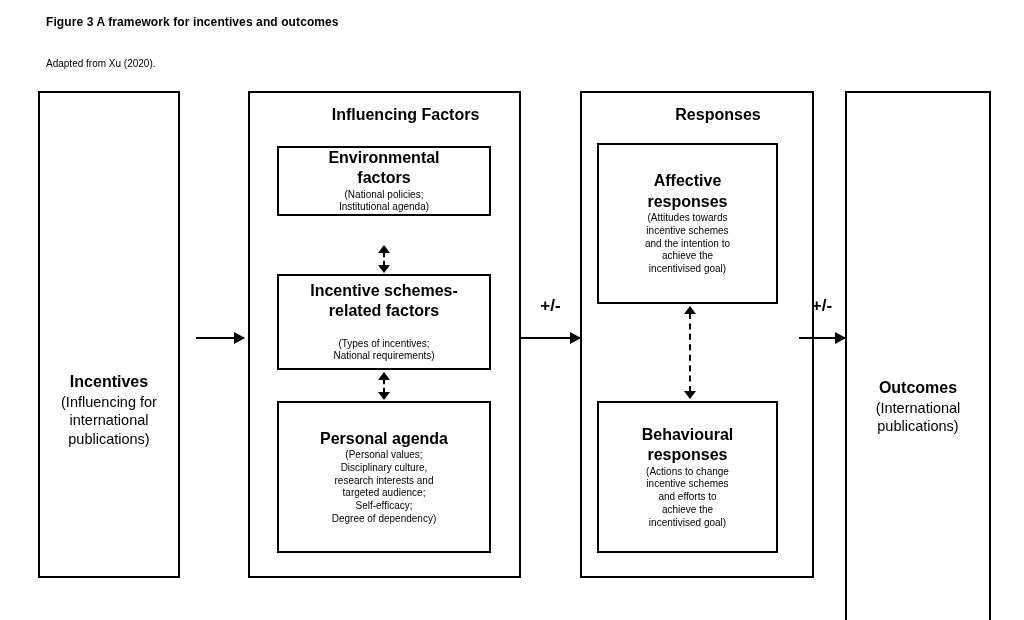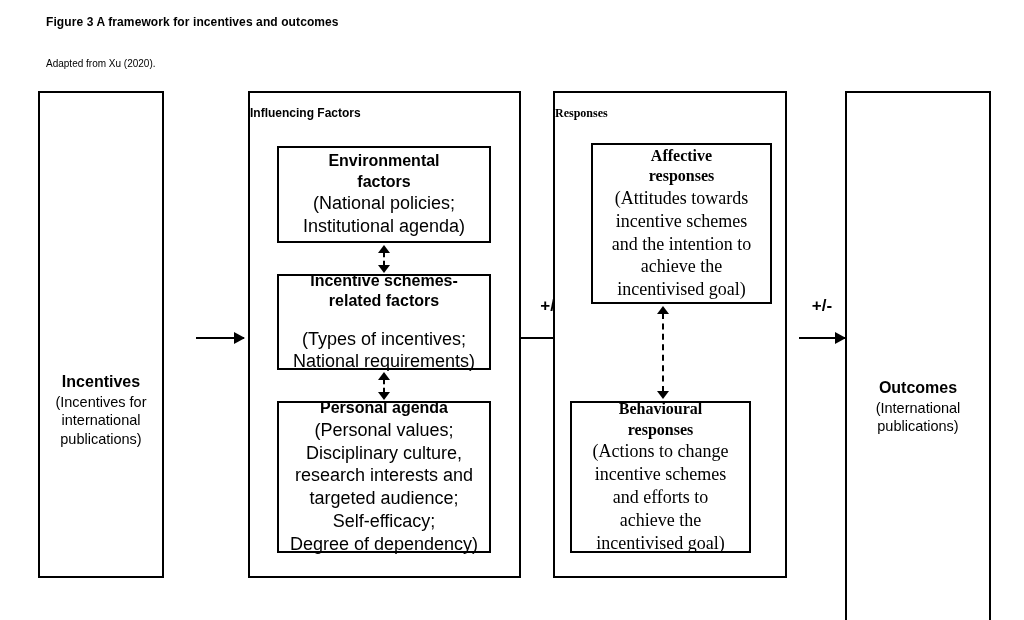--- a/index.html
+++ b/index.html
@@ -46,34 +46,35 @@
     border: 2px solid #000000;
     display: flex;
     flex-direction: column;
     align-items: center;
     justify-content: center;
   }
 
   .col-heading {
     position: absolute;
     width: 100%;
-    text-align: left;
-    font-size: 12px;
-    font-weight: bold;
+    text-align: center;
+    font-size: 16px;
+    font-weight: bold;
+    margin-left: 21px;
   }
 
   .bold-line {
     font-size: 16px;
     font-weight: bold;
     text-align: center;
     line-height: 1.28;
     white-space: pre-line;
   }
   .plain-line {
-    font-size: 18px;
+    font-size: 10px;
     font-weight: normal;
     text-align: center;
     line-height: 1.27;
     white-space: pre-line;
   }
 
   
   .endcap-title {
     font-size: 16px;
     font-weight: bold;
@@ -142,35 +143,35 @@
     bottom: 0;
     border-top: 8px solid #000000;
   }
 </style>
 </head>
 <body>
 
 <div id="figure-title">Figure 3 A framework for incentives and outcomes</div>
 <div id="figure-source">Adapted from Xu (2020).</div>
 
-<div class="box" style="left:38px; top:91px; width:126px; height:487px;">
+<div class="box" style="left:38px; top:91px; width:142px; height:487px;">
   <div style="position:absolute; left:0; right:0; top:279px;">
     <div class="endcap-title">Incentives</div>
-    <div class="endcap-sub">(Incentives for
+    <div class="endcap-sub">(Influencing for
 international
 publications)</div>
   </div>
 </div>
 
 <div class="h-arrow" style="left:196px; top:337px; width:48px;"></div>
 
 <div class="box" style="left:248px; top:91px; width:273px; height:487px;">
   <div class="col-heading" style="top:13px;">Influencing Factors</div>
 
-  <div class="inner-box" style="left:27px; top:53px; width:214px; height:97px;">
+  <div class="inner-box" style="left:27px; top:53px; width:214px; height:70px;">
     <div class="bold-line">Environmental
 factors</div>
     <div class="plain-line">(National policies;
 Institutional agenda)</div>
   </div>
 
   <div class="v-dashed" style="left:127px; top:152px; height:28px;">
     <span class="head-up"></span>
     <span class="stem"></span>
     <span class="head-dn"></span>
@@ -196,24 +197,24 @@
 research interests and
 targeted audience;
 Self-efficacy;
 Degree of dependency)</div>
   </div>
 </div>
 
 <div class="pm-label" style="left:521px; top:296px; width:59px;">+/-</div>
 <div class="h-arrow" style="left:521px; top:337px; width:59px;"></div>
 
-<div class="box" style="left:553px; top:91px; width:234px; height:487px;font-family:Liberation Serif, serif;">
+<div class="box" style="left:580px; top:91px; width:234px; height:487px;">
   <div class="col-heading" style="top:13px;">Responses</div>
 
-  <div class="inner-box" style="left:15px; top:50px; width:181px; height:161px;margin-left:21px;">
+  <div class="inner-box" style="left:15px; top:50px; width:181px; height:161px;">
     <div class="bold-line">Affective
 responses</div>
     <div class="plain-line">(Attitudes towards
 incentive schemes
 and the intention to
 achieve the
 incentivised goal)</div>
   </div>
 
   <div class="v-dashed" style="left:101px; top:213px; height:93px;">

